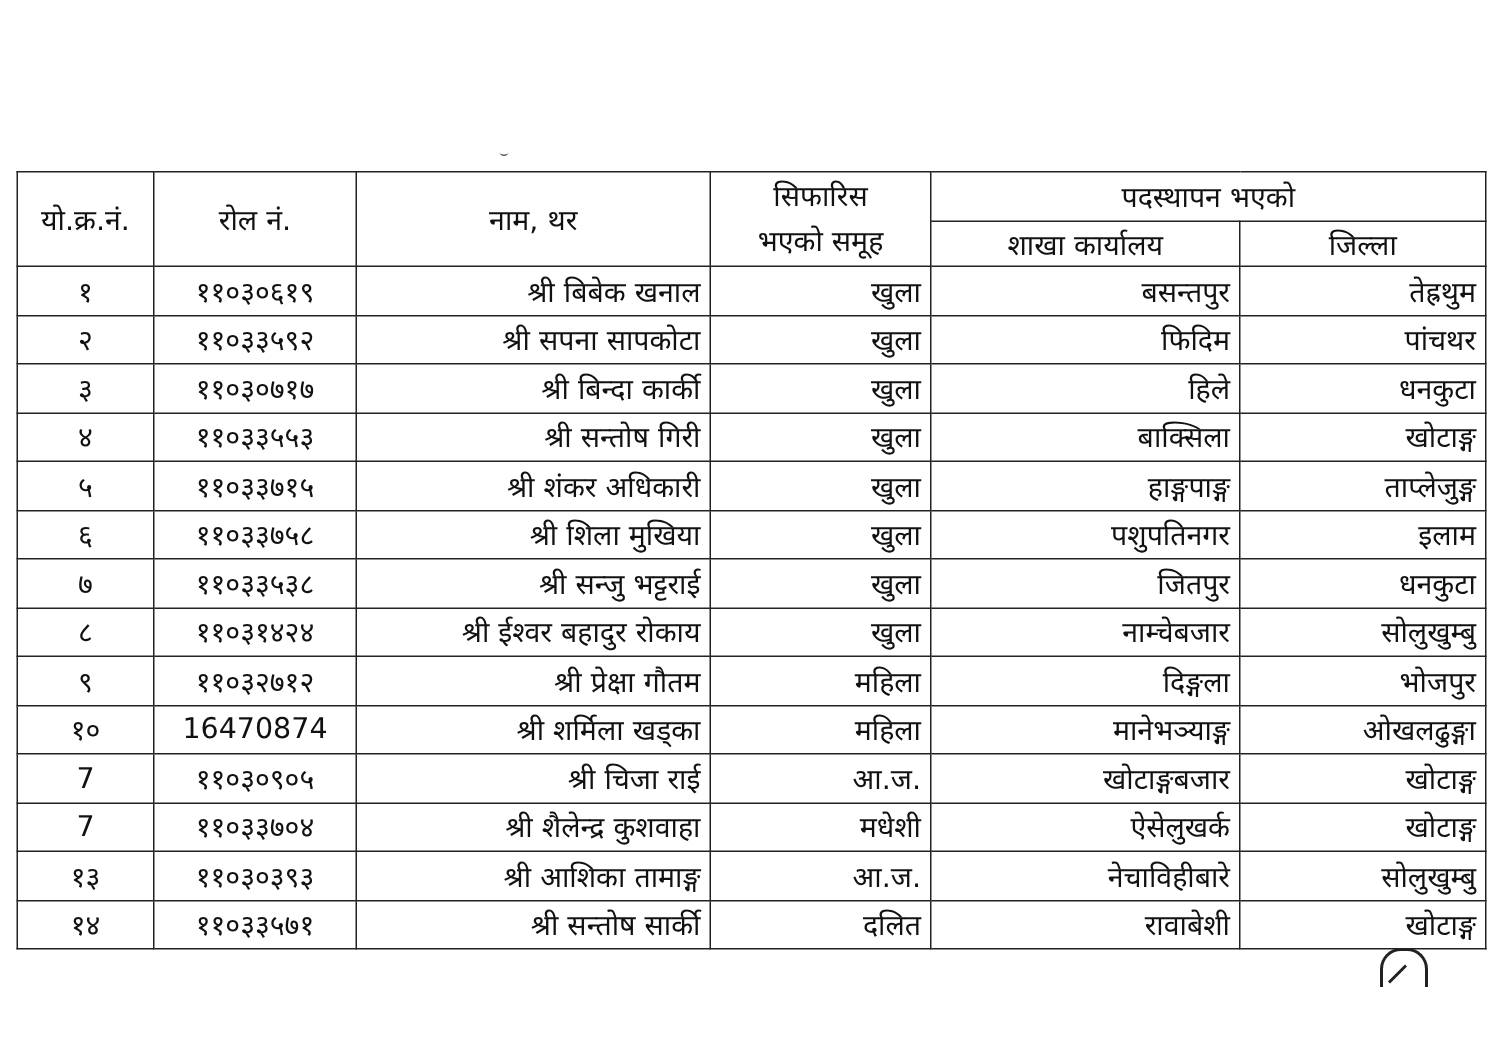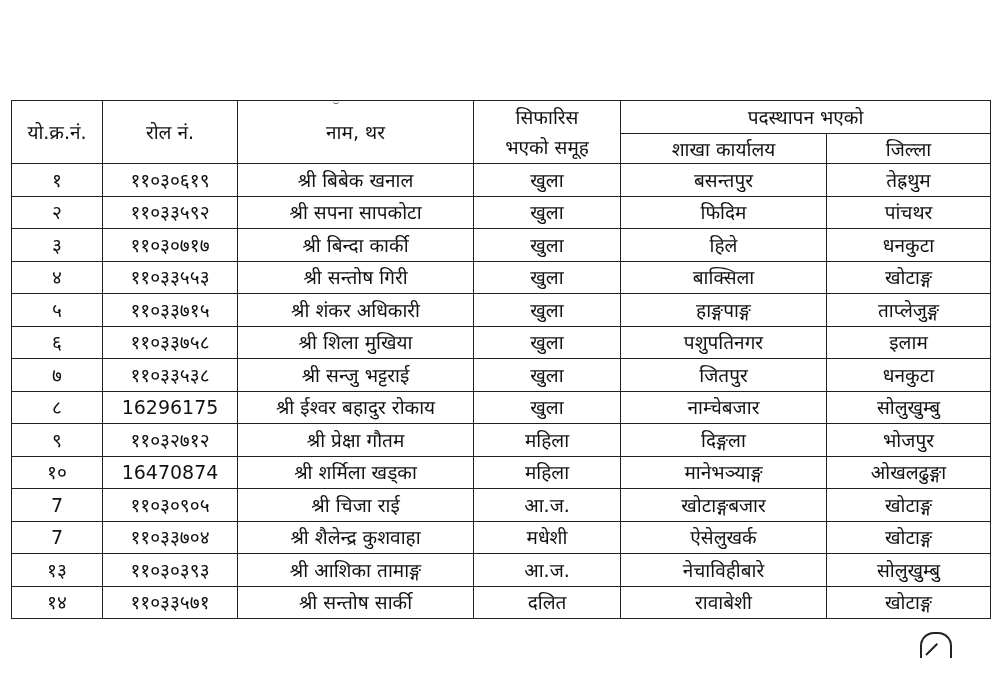--- a/index.html
+++ b/index.html
@@ -1,29 +1,29 @@
 <!DOCTYPE html>
 <html><head>
 <meta charset="utf-8">
 <style>
   html, body { margin:0; padding:0; background:#ffffff; }
   body { width:1000px; height:700px; position:relative; overflow:hidden;
          font-family:"DejaVu Sans", sans-serif; color:#111; }
   .tick { position:absolute; left:333px; top:100px; width:6px; height:3px;
           border-bottom:1px solid #555; border-radius:0 0 4px 4px; }
-  table { position:absolute; left:11px; top:100px; border-collapse:collapse;
+  table { position:absolute; left:11px; top:114px; border-collapse:collapse;
           table-layout:fixed; width:979px; }
   td, th { border:1.6px solid #222; padding:0 6px; font-weight:normal;
            font-size:19px; white-space:nowrap; overflow:hidden; }
   th { text-align:center; }
   thead tr.h1 th { height:32px; }
   thead tr.h2 th { height:29px;text-align:center; }
   tbody td { height:31.5px; }
   td.c { text-align:center; }
-  td.l { text-align:center; }
+  td.l { text-align:right; }
   .sig { position:absolute; left:920px; top:632px; width:28px; height:24px;
          border:2px solid #222; border-bottom:none; border-radius:14px 14px 0 0; }
   .sig:after { content:""; position:absolute; left:4px; top:4px; width:16px; height:2px;
          background:#222; transform:rotate(-45deg); transform-origin:left; top:20px; }
 </style>
 </head>
 <body>
 
 <div class="tick"></div>
 
@@ -104,21 +104,21 @@
       <tr>
         <td class="c">७</td>
         <td class="c">११०३३५३८</td>
         <td class="l">श्री सन्जु भट्टराई</td>
         <td class="l">खुला</td>
         <td class="l">जितपुर</td>
         <td class="l">धनकुटा</td>
       </tr>
       <tr>
         <td class="c">८</td>
-        <td class="c">16296175</td>
+        <td class="c">११०३१४२४</td>
         <td class="l">श्री ईश्वर बहादुर रोकाय</td>
         <td class="l">खुला</td>
         <td class="l">नाम्चेबजार</td>
         <td class="l">सोलुखुम्बु</td>
       </tr>
       <tr>
         <td class="c">९</td>
         <td class="c">११०३२७१२</td>
         <td class="l">श्री प्रेक्षा गौतम</td>
         <td class="l">महिला</td>

